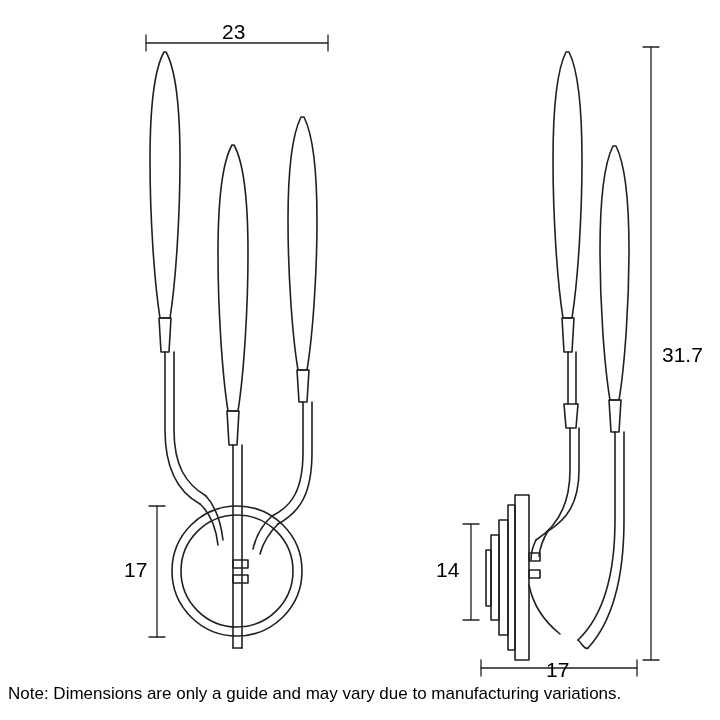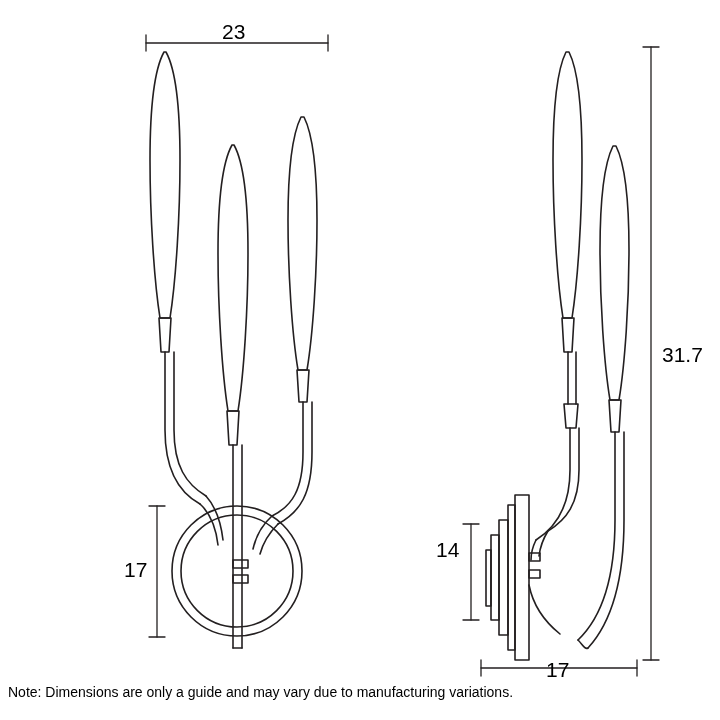--- a/index.html
+++ b/index.html
@@ -32,21 +32,21 @@
     font-family: "Liberation Sans", sans-serif;
     font-size: 21px;
     color: #000000;
     white-space: nowrap;
   }
   #note {
     position: absolute;
     left: 8px;
     top: 684px;
     font-family: "Liberation Sans", sans-serif;
-    font-size: 14px;
+    font-size: 17px;
     color: #000000;
     white-space: nowrap;
   }
 </style>
 </head>
 <body>
 
 <div id="stage">
 
   <svg id="drawing" viewBox="0 0 720 720">
@@ -149,19 +149,19 @@
 
     </g>
   </svg>
 
   <div class="dim-label" style="left:222px; top:20px;">23</div>
 
   <div class="dim-label" style="left:124px; top:558px;">17</div>
 
   <div class="dim-label" style="left:662px; top:343px;">31.7</div>
 
-  <div class="dim-label" style="left:436px; top:538px;">14</div>
+  <div class="dim-label" style="left:436px; top:558px;">14</div>
 
   <div class="dim-label" style="left:546px; top:658px;">17</div>
 
   <div id="note">Note: Dimensions are only a guide and may vary due to manufacturing variations.</div>
 
 </div>
 
 </body></html>

